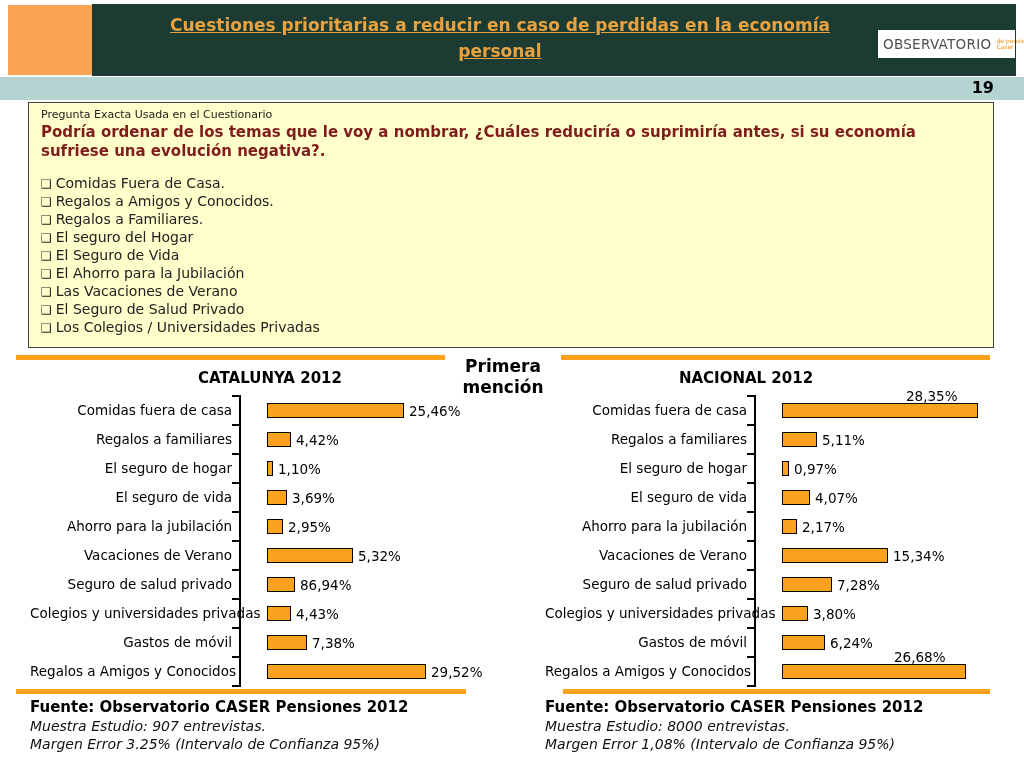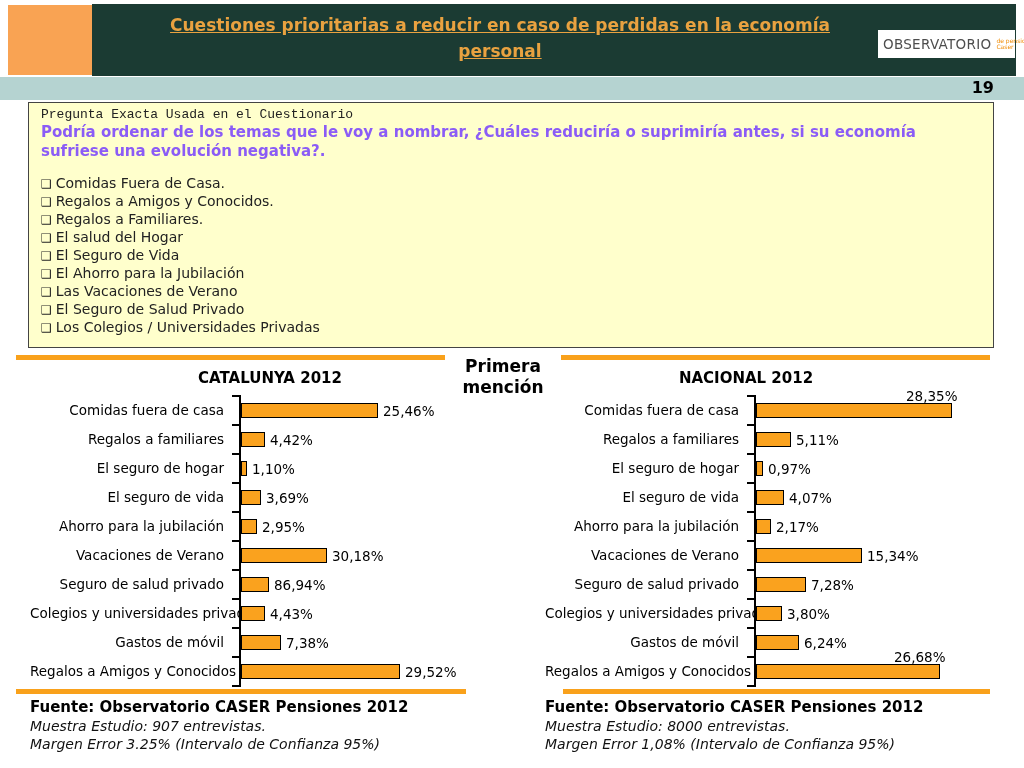--- a/index.html
+++ b/index.html
@@ -19,45 +19,45 @@
   .logo-sub { display:flex; flex-direction:column; justify-content:center; }
   .logo-sub span { font-size:6px; line-height:6px; color:#F08A00; white-space:nowrap; }
 
   
   .page-strip { position:absolute; left:0; top:77px; width:1024px; height:23px; background:#B5D3D1; }
   .page-num { position:absolute; right:30px; top:78px; font-size:16px; font-weight:bold; color:#000; }
 
   
   .qbox { position:absolute; left:28px; top:102px; width:966px; height:246px;
           background:#FFFFCC; border:1px solid #444; padding:5px 12px; }
-  .q-kicker { font-size:13px; color:#222; line-height:14px;font-family:Liberation Mono, monospace; }
-  .q-question { font-size:15px; font-weight:bold; color:#8b5cf6; line-height:19px; margin-top:1px; }
+  .q-kicker { font-size:11px; color:#222; line-height:14px; }
+  .q-question { font-size:15px; font-weight:bold; color:#7f1d1d; line-height:19px; margin-top:1px; }
   .q-spacer { height:14px; }
   .q-item { font-size:14px; color:#222; line-height:17px; white-space:nowrap; }
   .q-item .cb { font-size:12px; margin-right:4px; }
 
   
   .divider { position:absolute; left:16px; top:344px; width:974px; display:flex; align-items:flex-start; }
   .div-line { flex:1; height:5px; background:#F9A11B; margin-top:11px; }
   .div-text { width:116px; text-align:center; font-size:17px; font-weight:bold; color:#000; line-height:21px;margin-top:12px; }
 
   
   .chart-title { position:absolute; top:369px; width:340px; text-align:center;
                  font-size:15px; font-weight:bold; color:#000; }
   .ct-left { left:100px; } .ct-right { left:576px; }
 
   
   .chart { position:absolute; top:396px; height:290px; }
   .chart-left { left:30px; width:470px; }
   .chart-right { left:545px; width:465px; }
   .chart-row { display:flex; height:29px; align-items:center; }
-  .cat-label { width:209px; text-align:right; padding-right:15px; font-size:13.5px; color:#000;
+  .cat-label { width:209px; text-align:right; padding-right:7px; font-size:13.5px; color:#000;
                line-height:15px; white-space:nowrap; }
   .plot { position:relative; flex:1; height:100%; border-left:2px solid #000;
-          display:flex; align-items:center; }
+          display:flex; align-items:center;padding-left:26px; }
   .plot::before { content:""; position:absolute; left:-9px; top:-1px; width:9px; height:2px; background:#000; }
   .chart-row:last-child .plot::after { content:""; position:absolute; left:-9px; bottom:-1px; width:9px; height:2px; background:#000; }
   .bar { height:15px; border:1px solid #000; flex:0 0 auto; }
   .val { margin-left:5px; font-size:13.5px; color:#000; white-space:nowrap; }
   .val.above { position:absolute; top:-8px; margin-left:0; }
 
   
   .foot-rule { position:absolute; top:689px; height:5px; background:#F9A11B; }
   .fr-left { left:16px; width:450px; } .fr-right { left:563px; width:427px; }
   .footer { position:absolute; top:698px; width:480px; }
@@ -86,21 +86,21 @@
   <div class="page-num">19</div>
 
   <div class="qbox">
     <div class="q-kicker">Pregunta Exacta Usada en el Cuestionario</div>
     <div class="q-question">Podría ordenar de los temas que le voy a nombrar, ¿Cuáles reduciría o suprimiría antes, si su economía sufriese una evolución negativa?.</div>
     <div class="q-spacer"></div>
     <div>
         <div class="q-item"><span class="cb">❑</span><span>Comidas Fuera de Casa.</span></div>
         <div class="q-item"><span class="cb">❑</span><span>Regalos a Amigos y Conocidos.</span></div>
         <div class="q-item"><span class="cb">❑</span><span>Regalos a Familiares.</span></div>
-        <div class="q-item"><span class="cb">❑</span><span>El salud del Hogar</span></div>
+        <div class="q-item"><span class="cb">❑</span><span>El seguro del Hogar</span></div>
         <div class="q-item"><span class="cb">❑</span><span>El Seguro de Vida</span></div>
         <div class="q-item"><span class="cb">❑</span><span>El Ahorro para la Jubilación</span></div>
         <div class="q-item"><span class="cb">❑</span><span>Las Vacaciones de Verano</span></div>
         <div class="q-item"><span class="cb">❑</span><span>El Seguro de Salud Privado</span></div>
         <div class="q-item"><span class="cb">❑</span><span>Los Colegios / Universidades Privadas</span></div>
       </div>
   </div>
 
   <div class="divider">
     <div class="div-line"></div>
@@ -147,21 +147,21 @@
         <div class="cat-label">Ahorro para la jubilación</div>
         <div class="plot">
           <div class="bar" style="width: 16px; background: rgb(250, 162, 30);"></div>
           <span class="val">2,95%</span>
         </div>
       </div>
       <div class="chart-row">
         <div class="cat-label">Vacaciones de Verano</div>
         <div class="plot">
           <div class="bar" style="width: 86px; background: rgb(250, 162, 30);"></div>
-          <span class="val">30,18%</span>
+          <span class="val">5,32%</span>
         </div>
       </div>
       <div class="chart-row">
         <div class="cat-label">Seguro de salud privado</div>
         <div class="plot">
           <div class="bar" style="width: 28px; background: rgb(250, 162, 30);"></div>
           <span class="val">86,94%</span>
         </div>
       </div>
       <div class="chart-row">

